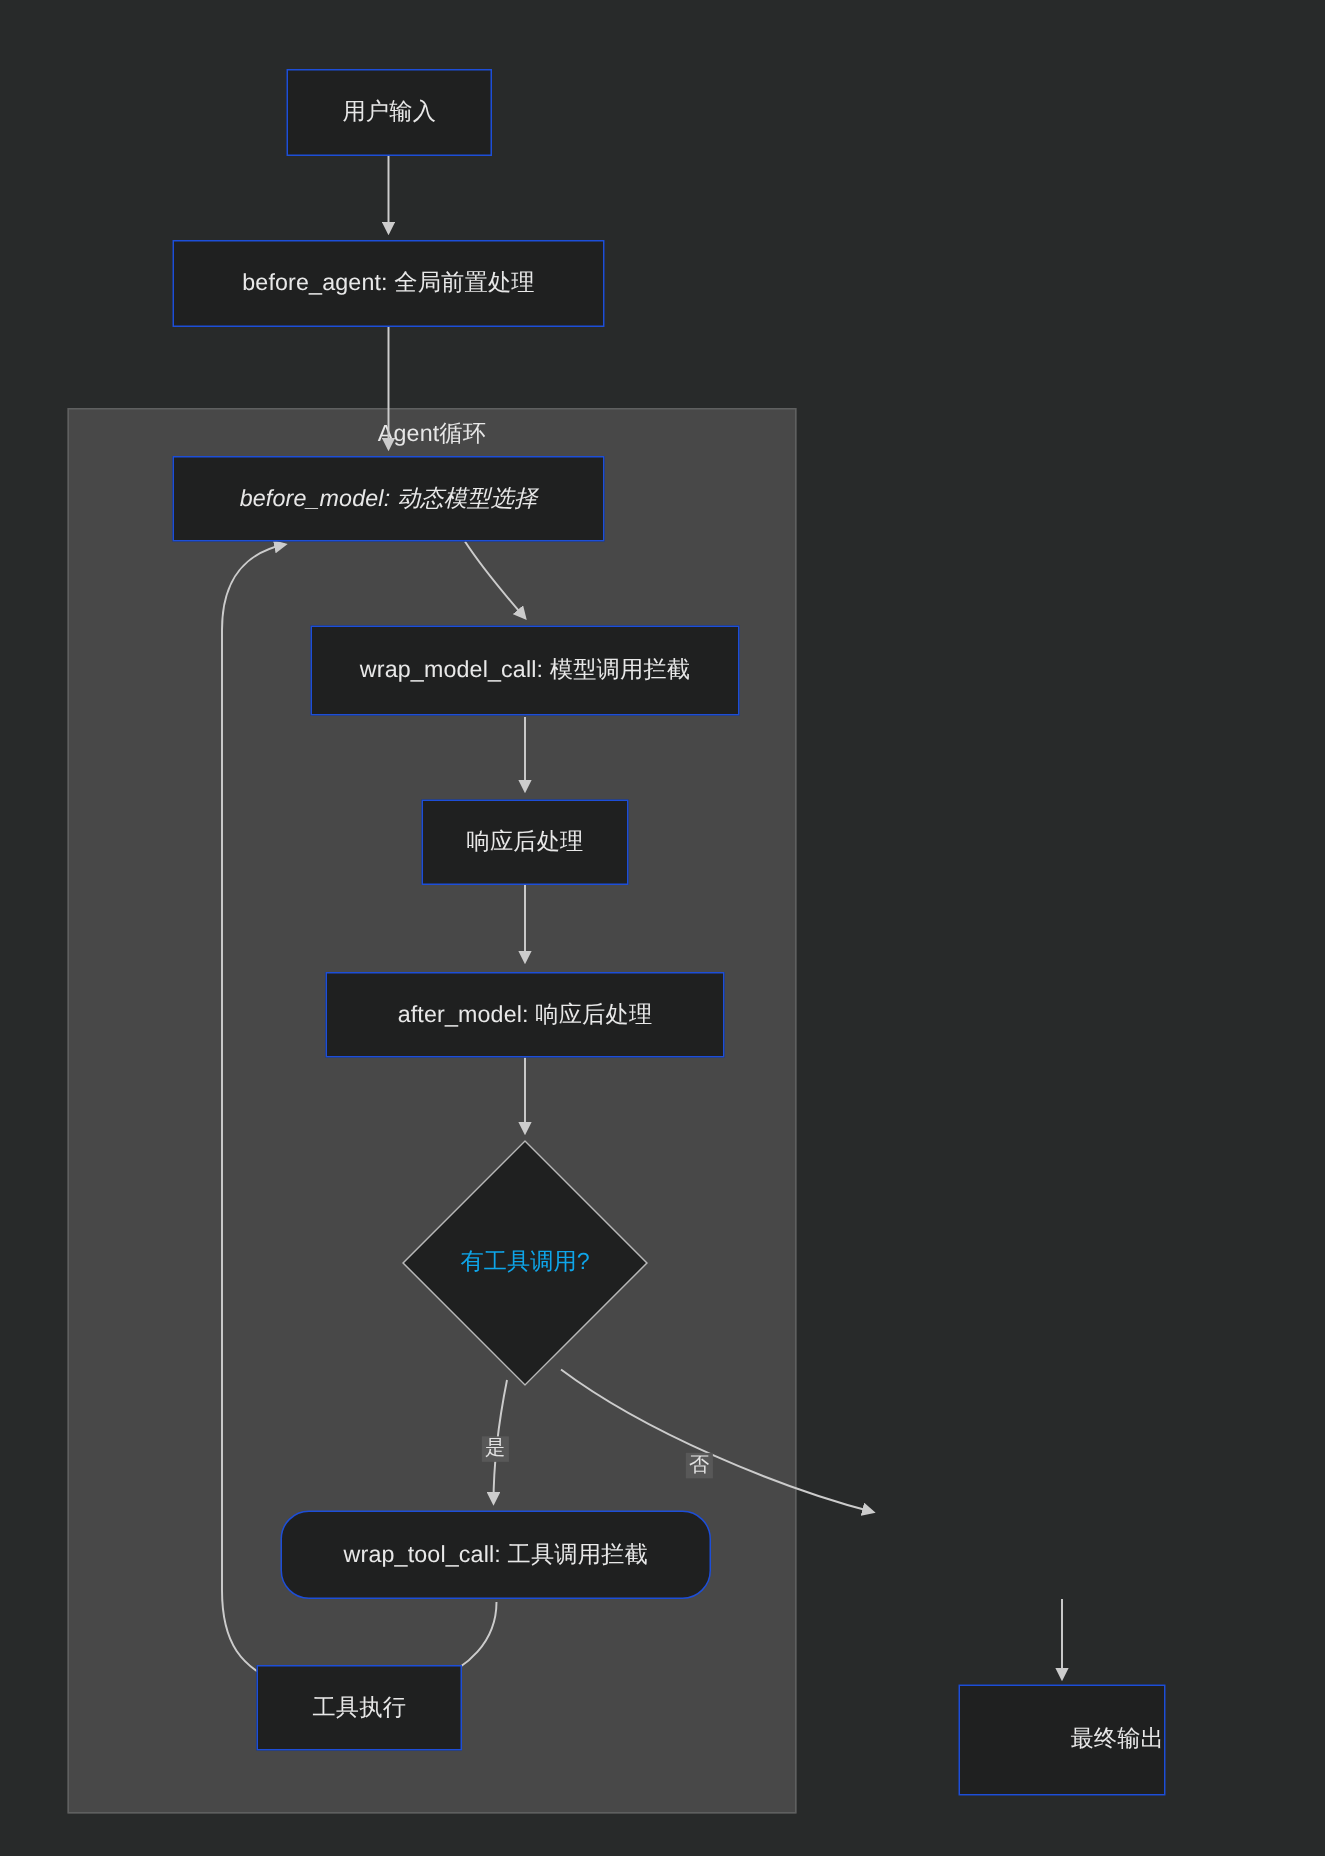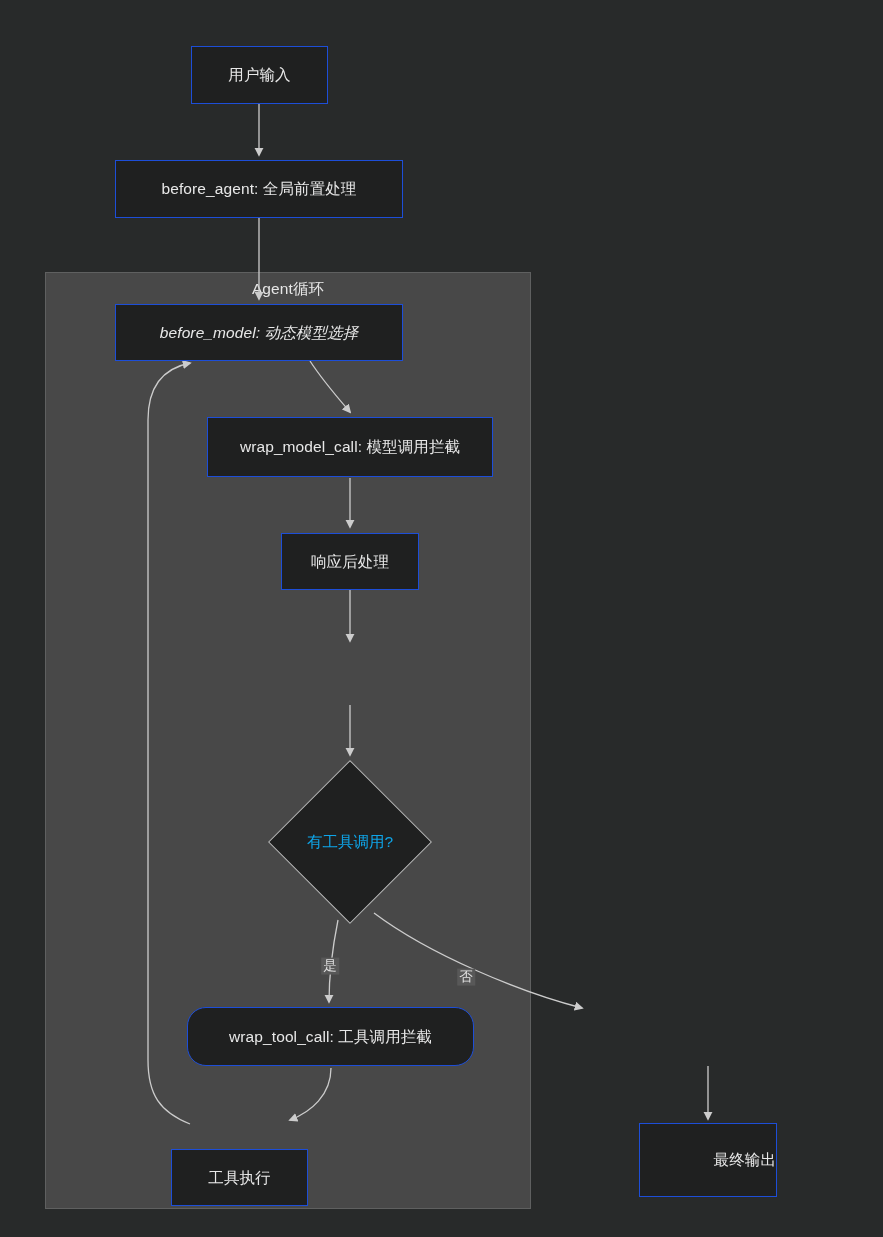--- a/index.html
+++ b/index.html
@@ -153,31 +153,34 @@
   </div>
 
   <div class="node clip" style="left:207px; top:417px; width:286px; height:60px;">
     <span class="label">wrap_model_call: 模型调用拦截</span>
   </div>
 
   <div class="node" style="left:281px; top:533px; width:138px; height:57px;">
     <span class="label">响应后处理</span>
   </div>
 
+  <div class="node" style="left:217px; top:648px; width:266px; height:57px;">
+    <span class="label">after_model: 响应后处理</span>
+  </div>
 
   <div class="diamond" style="left:292px; top:784px; width:116px; height:116px;">
     <div class="shape"></div>
     <div class="label">有工具调用?</div>
   </div>
 
   <div class="node clip" style="left:187px; top:1007px; width:287px; height:59px;border-radius:19px;">
     <span class="label">wrap_tool_call: 工具调用拦截</span>
   </div>
 
-  <div class="node" style="left:171px; top:1149px; width:137px; height:57px;">
+  <div class="node" style="left:171px; top:1110px; width:137px; height:57px;">
     <span class="label">工具执行</span>
   </div>
 
 
   <div class="node" style="left:639px; top:1123px; width:138px; height:74px;justify-content:flex-end;">
     <span class="label">最终输出</span>
   </div>
 
   <div class="edge-label" style="left:330px; top:966px;">是</div>
   <div class="edge-label" style="left:466px; top:977px;">否</div>

